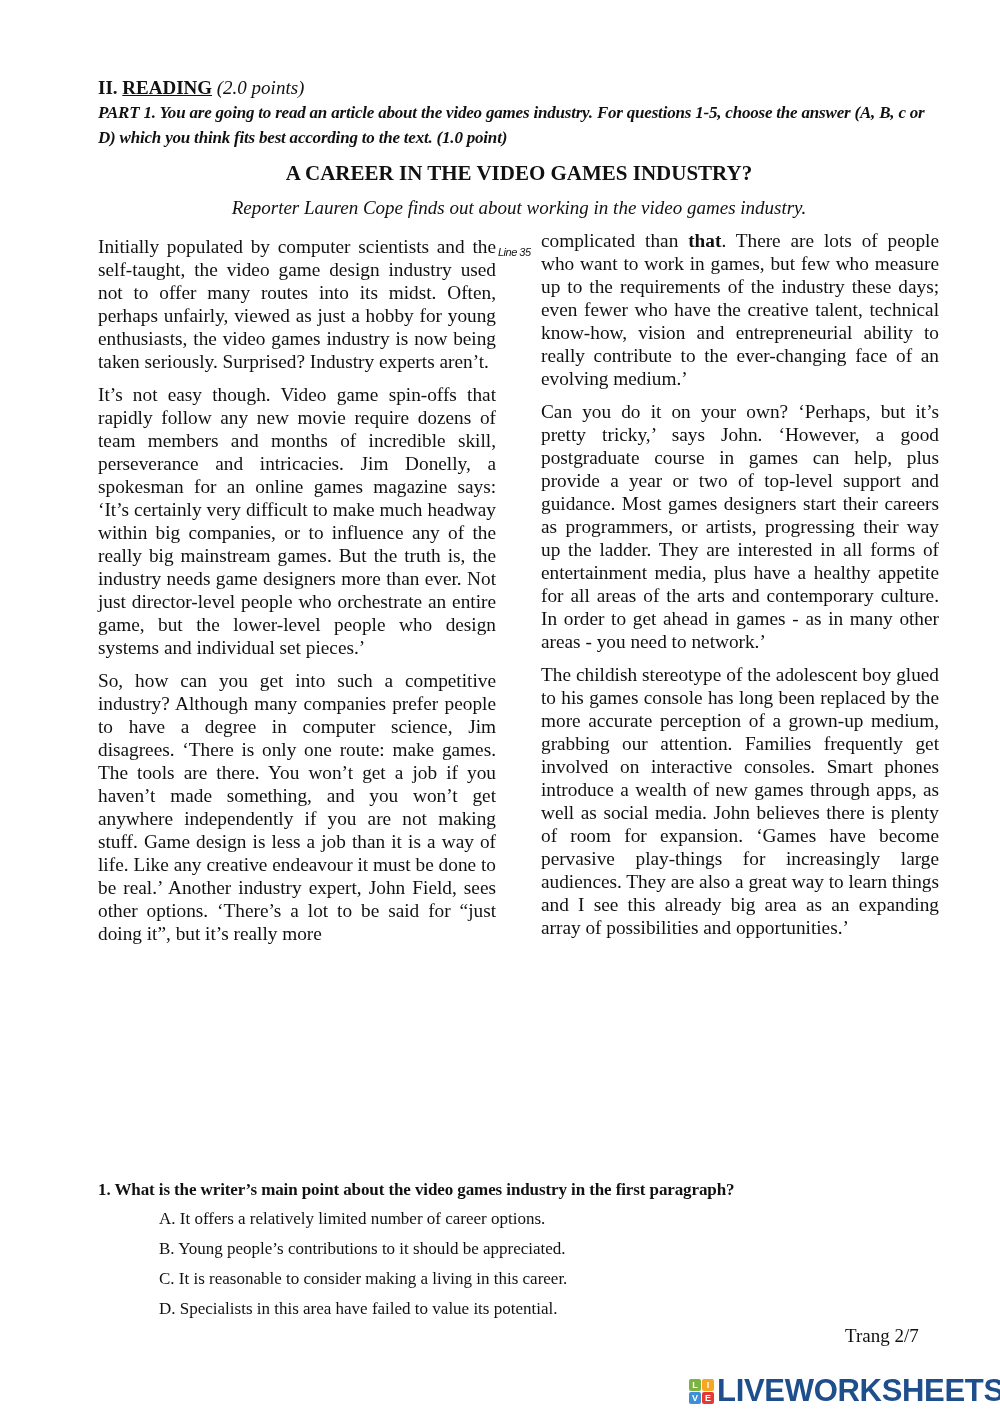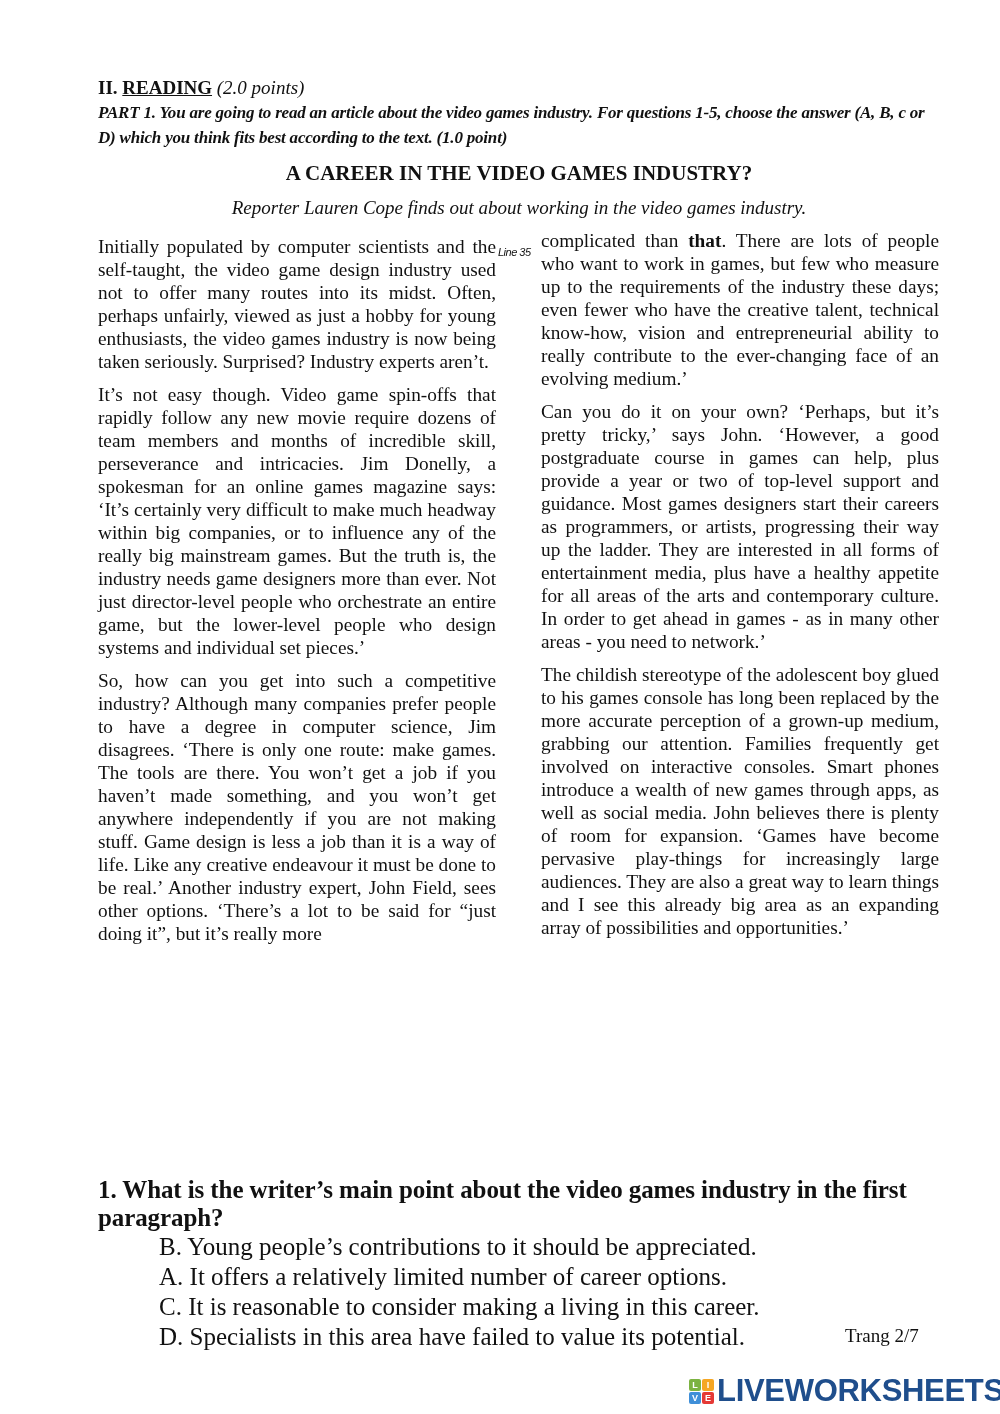--- a/index.html
+++ b/index.html
@@ -13,21 +13,21 @@
   .instructions { font-size: 17px; line-height: 25px; font-weight: bold; font-style: italic; letter-spacing: -0.2px; }
   .article-title { text-align: center; font-weight: bold; font-size: 21px; margin-top: 10px; line-height: 26px; }
   .byline { text-align: center; font-style: italic; font-size: 19px; margin-top: 10px; line-height: 24px; }
   .columns { position: absolute; top: 153px; left: 0; width: 842px; }
   .col { position: absolute; font-size: 19.3px; line-height: 23px; text-align: justify; }
   .col-left { left: 0; width: 398px; top: 6px; }
   .col-right { left: 443px; width: 398px; top: 0; }
   .col p { margin: 0 0 10px 0; }
   .line-marker { position: absolute; left: 400px; top: -6px; font-family: "Liberation Sans", "DejaVu Sans", sans-serif;
                  font-style: italic; font-size: 11px; letter-spacing: -0.5px; margin-top: 23px; }
-  .question { position: absolute; top: 1100px; left: 0; width: 860px; font-size: 25px; }
+  .question { position: absolute; top: 1100px; left: 0; width: 860px; font-size: 17px; }
   .q-stem { font-weight: bold; line-height: 28px; letter-spacing: -0.1px; }
   .option { margin-left: 61px; line-height: 30px; }
   .page-num { position: absolute; left: 845px; top: 1325px; font-size: 19px; }
   .logo { position: absolute; left: 689px; top: 1376px; display: flex; align-items: center; }
   .logo-tiles { display: grid; grid-template-columns: 12px 12px; grid-template-rows: 12px 12px; gap: 1px; margin-right: 3px; }
   .tile { font-family: "Liberation Sans", "DejaVu Sans", sans-serif; font-weight: bold; font-size: 9px; color: #fff;
           display: flex; align-items: center; justify-content: center; border-radius: 2px; }
   .wordmark { font-family: "Liberation Sans", "DejaVu Sans", sans-serif; font-weight: bold; font-size: 31px;
               letter-spacing: -0.3px; line-height: 30px; }
 </style>
@@ -53,22 +53,22 @@
     <span class="line-marker">Line 35</span>
     <div class="col col-right">
       <p><span>complicated than </span><b>that</b><span>. There are lots of people who want to work in games, but few who measure up to the requirements of the industry these days; even fewer who have the creative talent, technical know-how, vision and entrepreneurial ability to really contribute to the ever-changing face of an evolving medium.’</span></p>
       <p>Can you do it on your own? ‘Perhaps, but it’s pretty tricky,’ says John. ‘However, a good postgraduate course in games can help, plus provide a year or two of top-level support and guidance. Most games designers start their careers as programmers, or artists, progressing their way up the ladder. They are interested in all forms of entertainment media, plus have a healthy appetite for all areas of the arts and contemporary culture. In order to get ahead in games - as in many other areas - you need to network.’</p>
       <p>The childish stereotype of the adolescent boy glued to his games console has long been replaced by the more accurate perception of a grown-up medium, grabbing our attention. Families frequently get involved on interactive consoles. Smart phones introduce a wealth of new games through apps, as well as social media. John believes there is plenty of room for expansion. ‘Games have become pervasive play-things for increasingly large audiences. They are also a great way to learn things and I see this already big area as an expanding array of possibilities and opportunities.’</p>
     </div>
   </div>
 
   <div class="question">
     <div class="q-stem">1. What is the writer’s main point about the video games industry in the first paragraph?</div>
+    <div class="option">A. It offers a relatively limited number of career options.</div>
     <div class="option">B. Young people’s contributions to it should be appreciated.</div>
-    <div class="option">A. It offers a relatively limited number of career options.</div>
     <div class="option">C. It is reasonable to consider making a living in this career.</div>
     <div class="option">D. Specialists in this area have failed to value its potential.</div>
   </div>
 </div>
 
 <div class="page-num">Trang 2/7</div>
 
 <div class="logo">
   <div class="logo-tiles">
     <span class="tile" style="background: rgb(124, 179, 66);">L</span>

